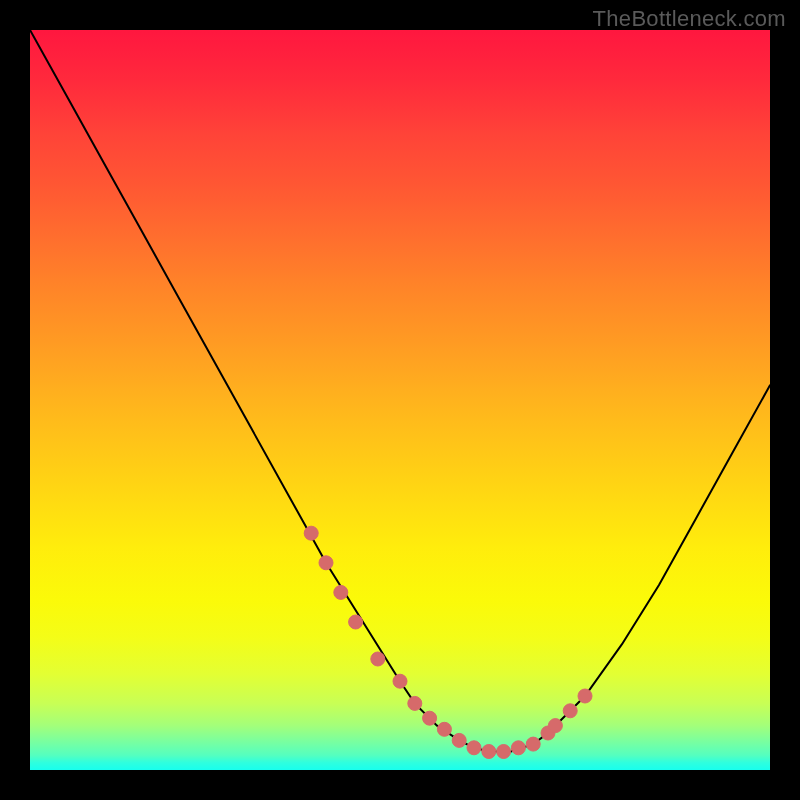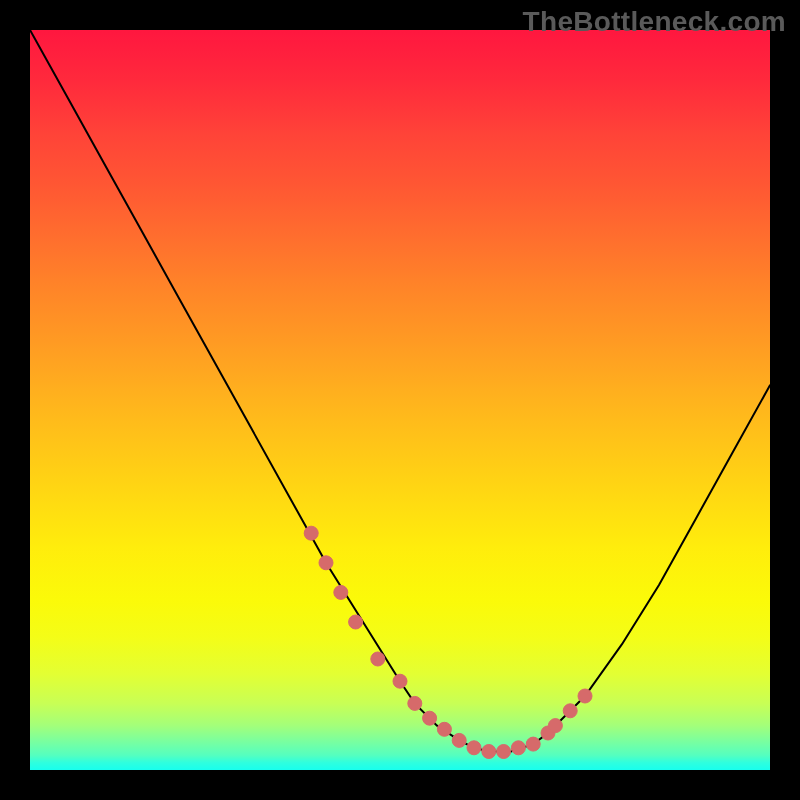--- a/index.html
+++ b/index.html
@@ -44,22 +44,22 @@
       #55ffbf 98%,
       #2fffde 99%,
       #18ffee 100%
     );
   }
   .watermark {
     position: absolute;
     top: 6px;
     right: 14px;
     color: #5a5a5a;
-    font-size: 28px;
-    font-weight: 700;
+    font-size: 22px;
+    font-weight: 400;
     letter-spacing: 0.3px;
     user-select: none;
   }
   svg.curve {
     position: absolute;
     left: 0;
     top: 0;
     width: 740px;
     height: 740px;
   }

